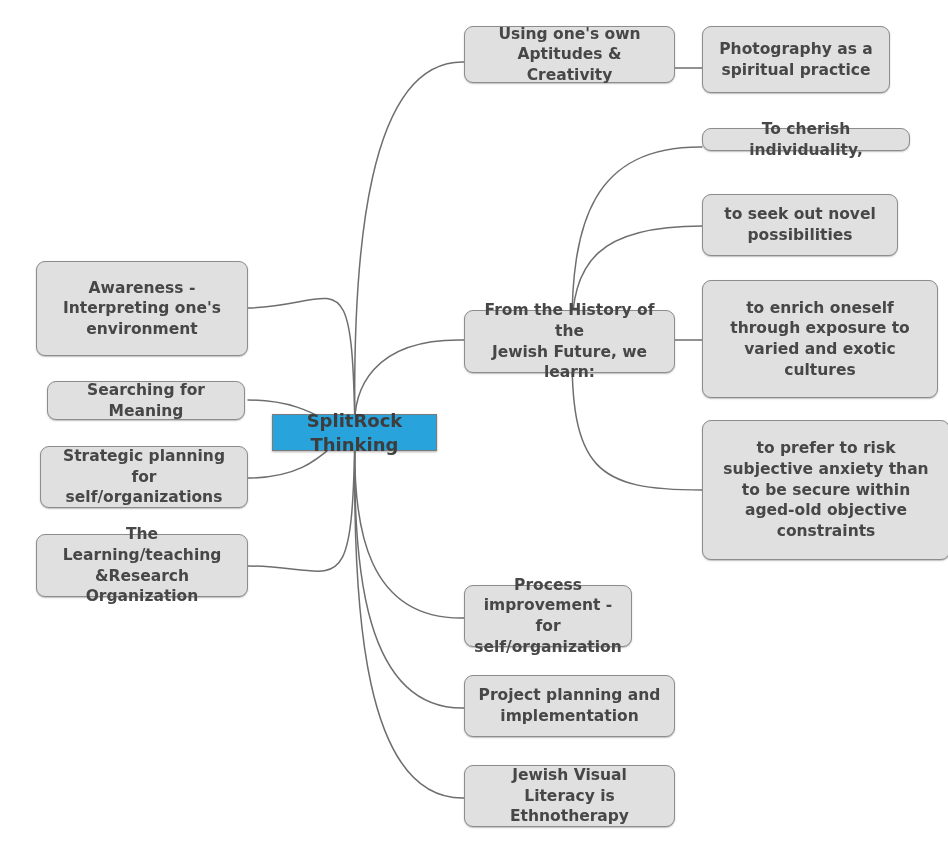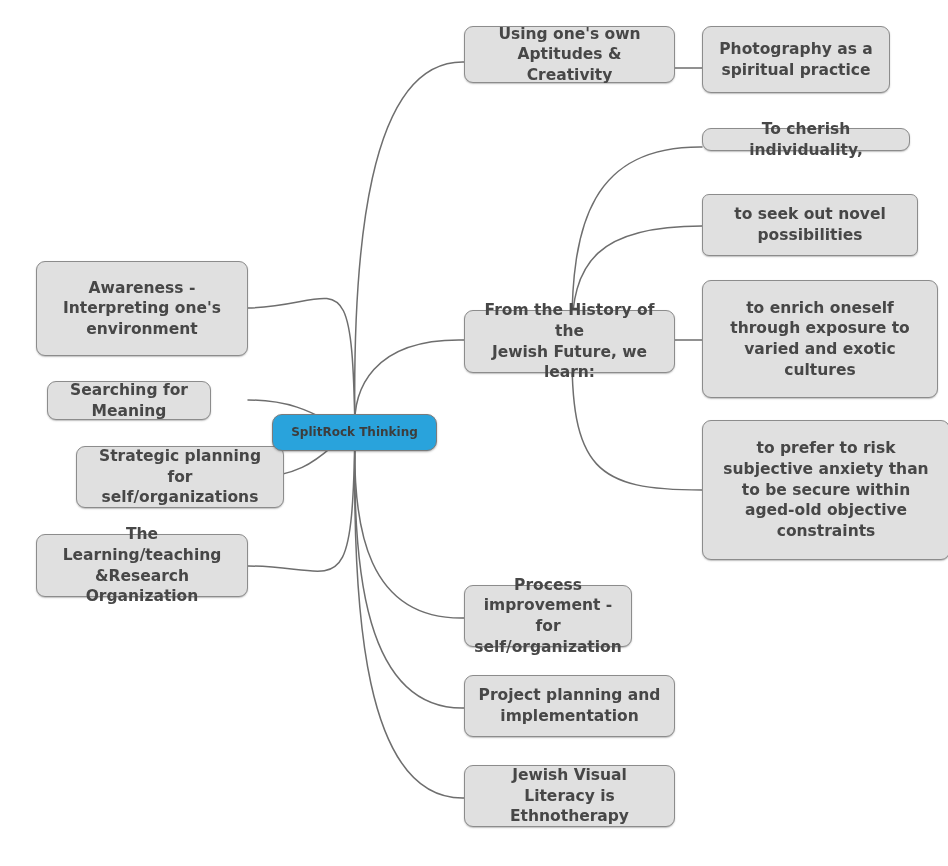--- a/index.html
+++ b/index.html
@@ -38,22 +38,22 @@
     font-size: 15.5px;
     line-height: 1.33;
     padding: 4px 10px;
     box-shadow: 0 1px 1.5px rgba(90,90,90,0.40);
     white-space: pre-line;
   }
   .node.center {
     background: #29a3dc;
     border: 1.4px solid #7b7b7b;
     color: #3d3d3d;
-    font-size: 12px;
-    border-radius: 10px;
+    font-size: 18px;
+    border-radius: 0;
     z-index: 5;
     box-shadow: 0 1px 2px rgba(80,80,80,0.45);
   }
 </style>
 </head>
 <body>
 
 <div id="canvas">
 
   <svg id="edges" viewBox="0 0 948 866" width="948" height="866" xmlns="http://www.w3.org/2000/svg">
@@ -74,43 +74,43 @@
         <path d="M 572,341 C 570,470 596,490 702,490"></path>
       </g>
   </svg>
 
   <div class="node center" style="left: 272px; top: 414px; width: 165px; height: 37px;">SplitRock Thinking</div>
 
   <div id="left-branch-layer">
       <div class="node" style="left: 36px; top: 261px; width: 212px; height: 95px;">Awareness -
 Interpreting one's
 environment</div>
-      <div class="node" style="left: 47px; top: 381px; width: 164px; height: 39px;">Searching for Meaning</div>
-      <div class="node" style="left: 40px; top: 446px; width: 208px; height: 62px; margin-left: 36px;">Strategic planning for
+      <div class="node" style="left: 47px; top: 381px; width: 198px; height: 39px;">Searching for Meaning</div>
+      <div class="node" style="left: 40px; top: 446px; width: 208px; height: 62px;">Strategic planning for
 self/organizations</div>
       <div class="node" style="left: 36px; top: 534px; width: 212px; height: 63px;">The Learning/teaching
 &amp;Research Organization</div>
     </div>
   <div id="right-branch-layer">
       <div class="node" style="left: 464px; top: 26px; width: 211px; height: 57px;">Using one's own
 Aptitudes &amp; Creativity</div>
       <div class="node" style="left: 464px; top: 310px; width: 211px; height: 63px;">From the History of the
 Jewish Future, we learn:</div>
       <div class="node" style="left: 464px; top: 585px; width: 168px; height: 62px;">Process improvement -
 for self/organization</div>
       <div class="node" style="left: 464px; top: 675px; width: 211px; height: 62px;">Project planning and
 implementation</div>
       <div class="node" style="left: 464px; top: 765px; width: 211px; height: 62px;">Jewish Visual Literacy is
 Ethnotherapy</div>
     </div>
   <div id="sub-branch-layer">
       <div class="node" style="left: 702px; top: 26px; width: 188px; height: 67px;">Photography as a
 spiritual practice</div>
       <div class="node" style="left: 702px; top: 128px; width: 208px; height: 23px;">To cherish individuality,</div>
-      <div class="node" style="left: 702px; top: 194px; width: 216px; height: 62px; border-radius: 7px;">to seek out novel
+      <div class="node" style="left: 702px; top: 194px; width: 196px; height: 62px;">to seek out novel
 possibilities</div>
       <div class="node" style="left: 702px; top: 280px; width: 236px; height: 118px;">to enrich oneself
 through exposure to
 varied and exotic
 cultures</div>
       <div class="node" style="left: 702px; top: 420px; width: 248px; height: 140px;">to prefer to risk
 subjective anxiety than
 to be secure within
 aged-old objective
 constraints</div>

